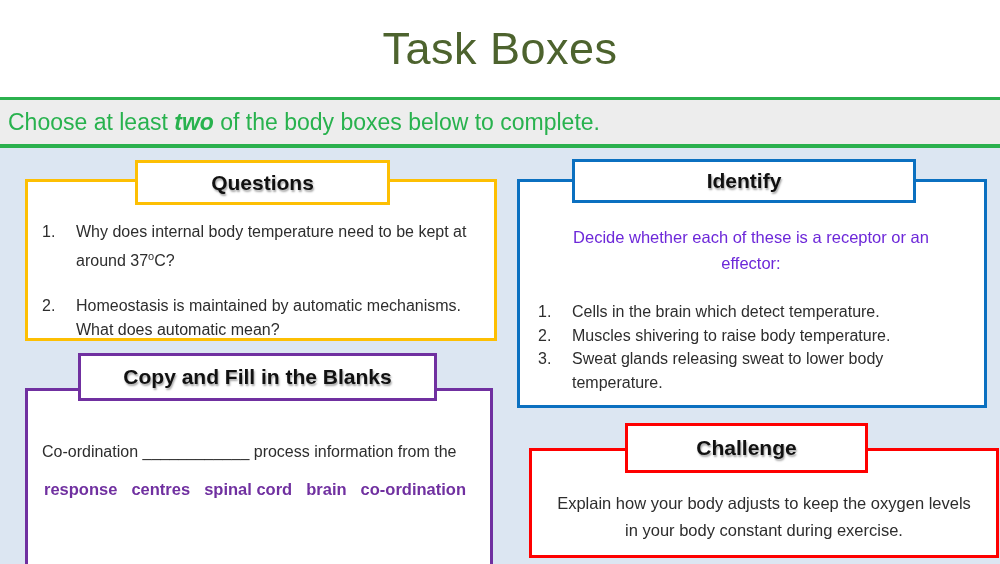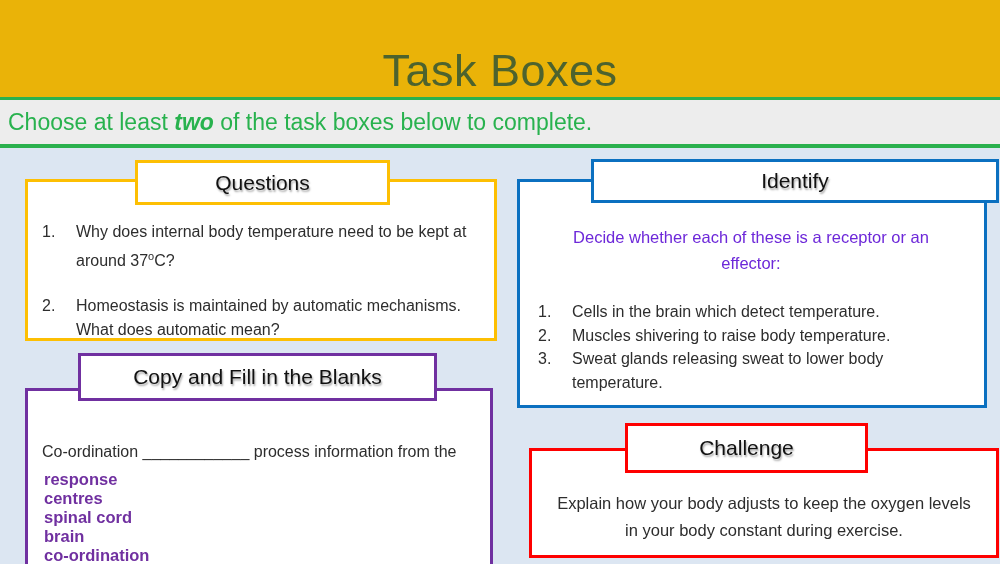--- a/index.html
+++ b/index.html
@@ -9,23 +9,23 @@
     position:relative;
     width:1000px;
     height:564px;
     background:#dce6f2;
     overflow:hidden;
   }
 
   
   .green-header {
     height:97px;
-    background:#eab308;
-    display:flex;
-    align-items:flex-end;
+    background:#ffffff;
+    display:flex;
+    align-items:center;
     justify-content:center;
   }
   .green-header .slide-title {
     font-size:45px;
     font-weight:normal;
     color:#4d632e;
     letter-spacing:.5px;
   }
   .green-line { height:3px; background:#2bb14e; }
   .green-line.thick { height:4px; }
@@ -52,35 +52,35 @@
     border:3px solid;
     z-index:1;
   }
   .task-title {
     position:absolute;
     background:#ffffff;
     border:3px solid;
     display:flex;
     align-items:center;
     justify-content:center;
-    font-weight:normal;
+    font-weight:bold;
     font-size:21px;
     color:#111111;
     text-shadow:1px 2px 2px rgba(0,0,0,0.35);
     z-index:2;
   }
 
   
   .q-main  { left:25px;  top:31px;  width:472px; height:162px; border-color:#fdbf03; }
   .q-title { left:135px; top:12px;  width:255px; height:45px;  border-color:#fdbf03; }
   .q-content { padding:38px 16px 0 8px; }
 
   
   .i-main  { left:517px; top:31px;  width:470px; height:229px; border-color:#0b70c0; }
-  .i-title { left:572px; top:11px;  width:408px; height:44px;  border-color:#0b70c0;margin-left:19px; }
+  .i-title { left:572px; top:11px;  width:344px; height:44px;  border-color:#0b70c0; }
   .i-content { padding:42px 14px 0 12px; }
   .i-intro {
     text-align:center;
     font-size:16.5px;
     color:#6d28d9;
     line-height:26px;
     max-width:412px;
     margin:0 auto 24px auto;
   }
 
@@ -96,28 +96,27 @@
   .q-content .list-item { margin-bottom:21px; }
   .i-content .list-item { line-height:23.5px; }
   sup { font-size:11px; }
 
   
   .c-main  { left:25px;  top:240px; width:468px; height:180px; border-color:#7030a0; }
   .c-title { left:78px;  top:205px; width:359px; height:48px;  border-color:#7030a0; }
   .c-content { padding:44px 10px 0 14px; font-size:16px; color:#2d2d2d; }
   .fill-line { line-height:34px; white-space:pre; }
   .word-bank {
-    margin-top:1px;
+    margin-top:11px;
     display:flex;
     justify-content:space-between;
     padding:0 14px 0 2px;
     font-weight:bold;
     font-size:16.5px;
     color:#7030a0;
-    flex-direction:column;
   }
 
   
   .ch-main  { left:517px; top:300px; width:470px; height:110px; border-color:#fe0000;margin-left:12px; }
   .ch-title { left:625px; top:275px; width:243px; height:50px;  border-color:#fe0000; }
   .ch-content {
     padding-top:39px;
     text-align:center;
     font-size:16.5px;
     color:#2d2d2d;
@@ -128,21 +127,21 @@
 </head>
 <body>
 
 <div class="slide">
 
   <div class="green-header">
     <div class="slide-title">Task Boxes</div>
   </div>
   <div class="green-line"></div>
 
-  <div class="instruction-bar"><span>Choose at least </span><span class="bold">two</span><span> of the task boxes below to complete.</span></div>
+  <div class="instruction-bar"><span>Choose at least </span><span class="bold">two</span><span> of the body boxes below to complete.</span></div>
   <div class="green-line thick"></div>
 
   <div class="board">
 
     <div class="task-main q-main">
       <div class="q-content">
         <div class="list-item">
           <span class="num">1.</span>
           <span class="txt"><span>Why does internal body temperature need to be kept at around 37</span><sup>o</sup><span>C?</span></span>
         </div>

